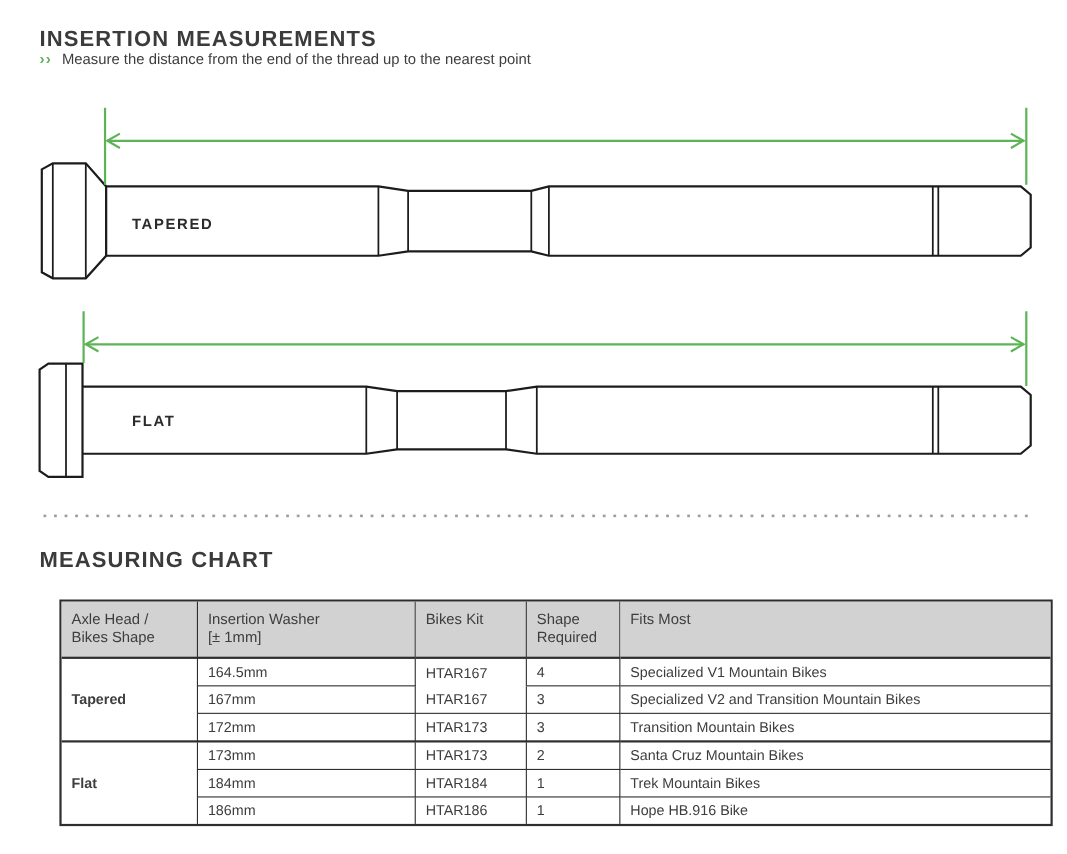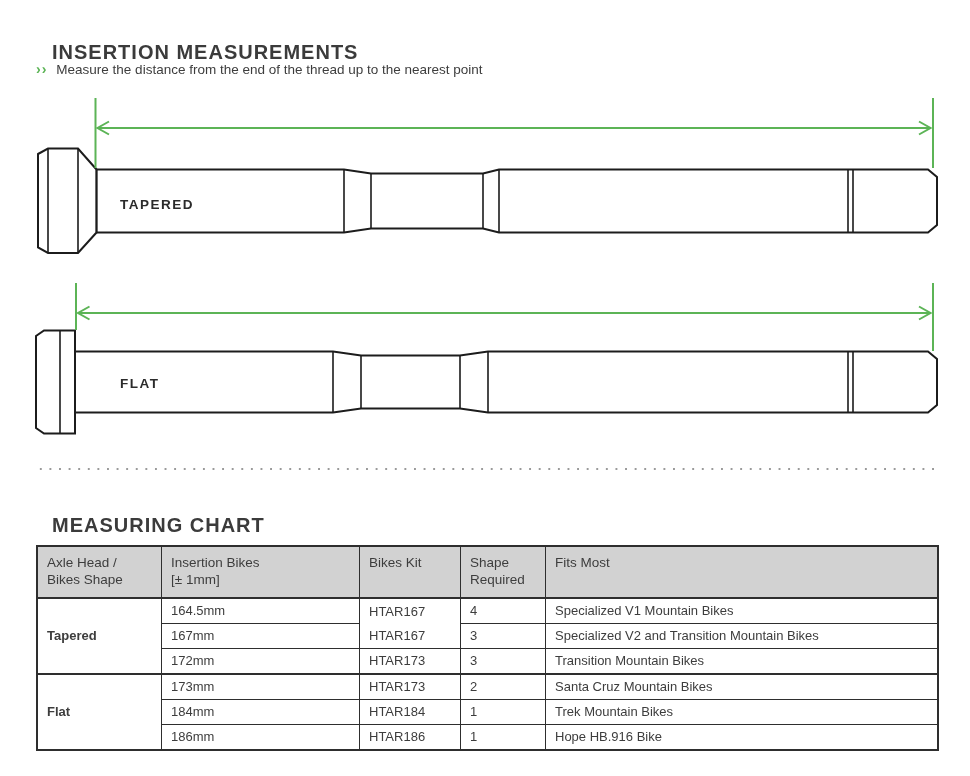--- a/index.html
+++ b/index.html
@@ -1,38 +1,38 @@
 <!DOCTYPE html>
 <html><head>
 <meta charset="utf-8">
 <style>
   html,body{margin:0;padding:0;}
   body{
     width:970px;height:776px;position:relative;background:#ffffff;
     font-family:"Liberation Sans", sans-serif;color:#3d3d3d;overflow:hidden;
   }
   .sec-title{
-    position:absolute;left:36px;margin:16px;
+    position:absolute;left:36px;margin:0;
     font-size:20px;font-weight:600;letter-spacing:1px;color:#3b3b3b;
   }
   #title-insertion{top:25px;}
   #title-chart{top:498px;}
   .instruction{
-    position:absolute;left:36px;top:61px;font-size:13.5px;color:#3d3d3d;
+    position:absolute;left:36px;top:45px;font-size:13.5px;color:#3d3d3d;
   }
   .instruction .chev{
     color:#5cb456;font-weight:bold;font-size:14px;letter-spacing:1px;margin-right:9px;
   }
   #diagram-svg{position:absolute;left:0;top:90px;}
   .dotted-sep{
     position:absolute;left:36px;top:467px;width:899px;height:4px;
     background-image:radial-gradient(circle,#9a9a9a 1.15px,rgba(0,0,0,0) 1.35px);
     background-size:9.6px 4px;background-position:0 50%;background-repeat:repeat-x;
   }
-  .chart-wrap{position:absolute;left:20px;top:545px;padding-left:16px;}
+  .chart-wrap{position:absolute;left:38px;top:545px;padding-left:16px;}
   table{
     border-collapse:separate;border-spacing:0;table-layout:fixed;
     width:899px;border:2px solid #2e2e2e;font-size:13px;color:#3d3d3d;
   }
   th,td{
     border-right:1.5px solid #2e2e2e;border-bottom:1.5px solid #2e2e2e;
     padding:0 6px 0 9px;text-align:left;box-sizing:border-box;
   }
   .last-col{border-right:none;}
   thead th{
@@ -104,21 +104,21 @@
     <col style="width:85px">
         <col style="width:391px">
   </colgroup>
   <thead>
     <tr>
       <th>
         <span style="display:block">Axle Head /</span>
         <span style="display:block">Bikes Shape</span>
       </th>
       <th>
-        <span style="display:block">Insertion Bikes</span>
+        <span style="display:block">Insertion Washer</span>
         <span style="display:block">[± 1mm]</span>
       </th>
       <th>
         <span style="display:block">Bikes Kit</span>
       </th>
       <th>
         <span style="display:block">Shape</span>
         <span style="display:block">Required</span>
       </th>
       <th class="last-col">

